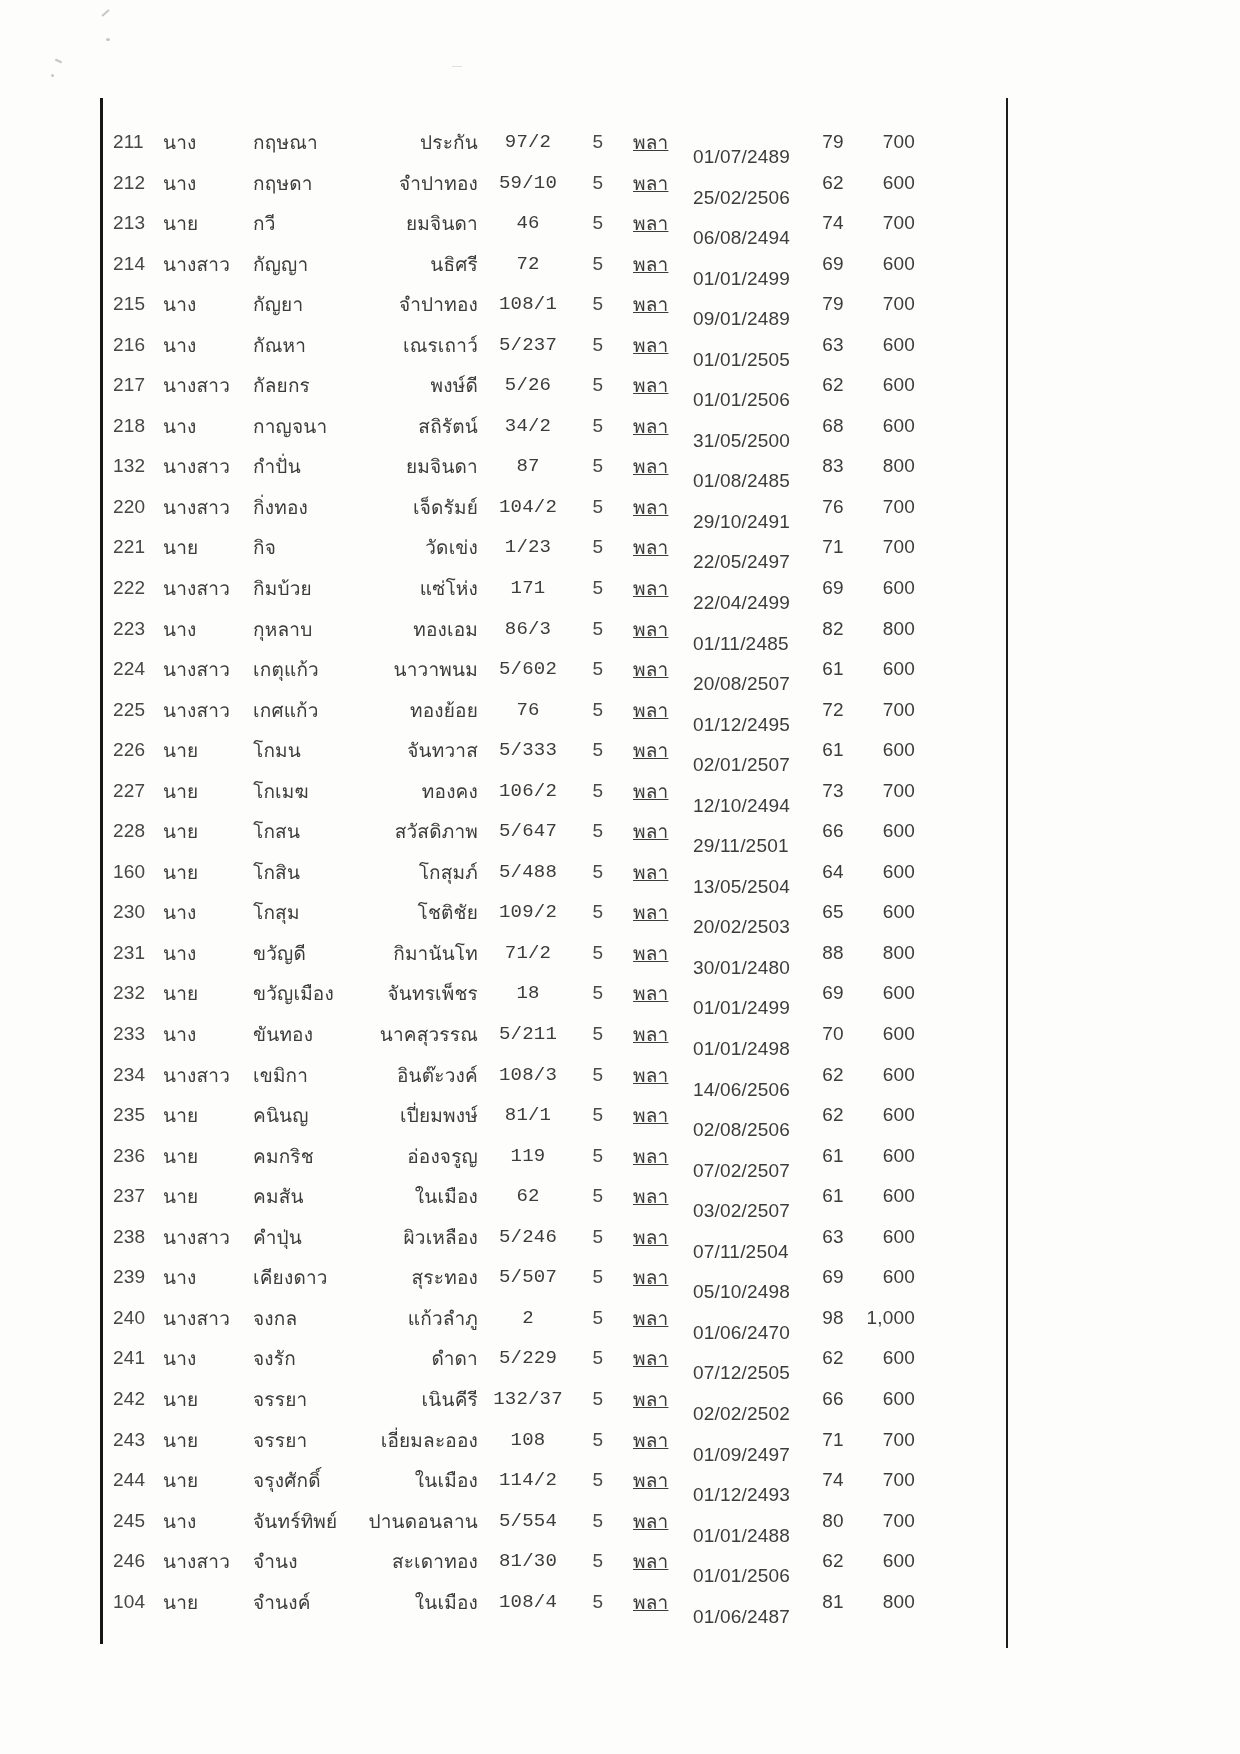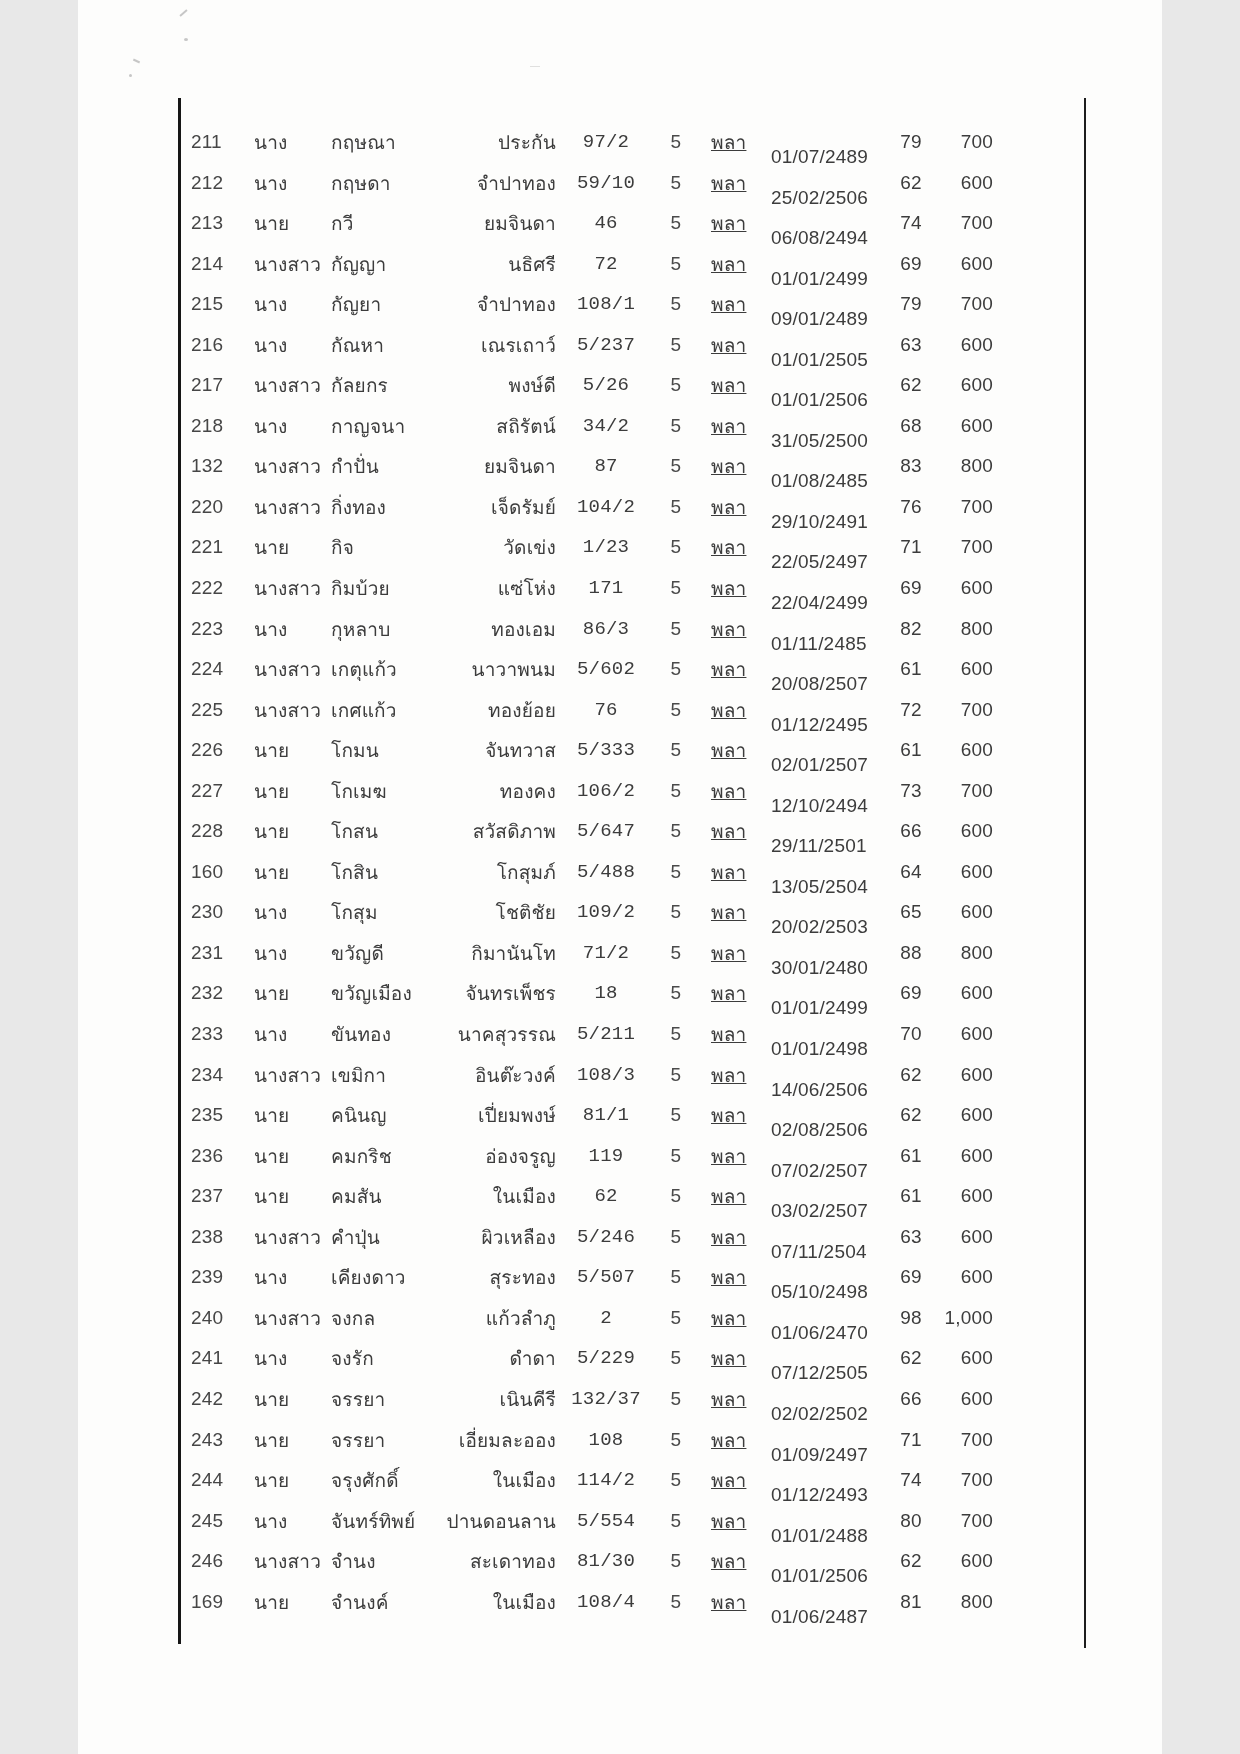--- a/index.html
+++ b/index.html
@@ -2,21 +2,21 @@
 <html lang="th"><head>
 <meta charset="utf-8">
 <style>
   html, body {
     margin: 0;
     padding: 0;
     background: #e8e8e8;
   }
   .page {
     position: relative;
-    width: 1084px;
+    width: 1240px;
     height: 1754px;
     margin: 0 auto;
     background: #fdfdfc;
     overflow: hidden;
     font-family: "Liberation Sans", "DejaVu Sans", sans-serif;
     color: #3c3c3c;
   }
   
   .rule-left {
     position: absolute;
@@ -56,21 +56,21 @@
     display: grid;
     grid-template-columns: 50px 90px 110px 115px 100px 40px 70px 115px 60px 52px;
     align-items: center;
     height: 40.55px;
     padding-left: 10px;
     font-size: 19px;
     letter-spacing: 0.2px;
   }
   .row > div { white-space: nowrap; overflow: visible; }
   .c-no      { text-align: left;  color: #464646; }
-  .c-title   { text-align: left; margin-left: 13px; }
+  .c-title   { text-align: left; }
   .c-first   { text-align: left; }
   .c-last    { text-align: right; }
   .c-house   { text-align: center; font-family: Liberation Mono, monospace; }
   .c-group   { text-align: center; color: #4a4a4a; }
   .c-unit    { text-align: left; padding-left: 15px; text-decoration: underline; }
   .c-date    { text-align: left; padding-left: 5px; font-variant-numeric: tabular-nums; margin-top: 30px; }
   .c-age     { text-align: center; }
   .c-amount  { text-align: right; }
 </style>
 </head>
@@ -515,21 +515,21 @@
     <div class="c-first">จำนง</div>
     <div class="c-last">สะเดาทอง</div>
     <div class="c-house">81/30</div>
     <div class="c-group">5</div>
     <div class="c-unit">พลา</div>
     <div class="c-date">01/01/2506</div>
     <div class="c-age">62</div>
     <div class="c-amount">600</div>
   </div>
         <div class="row">
-    <div class="c-no">169</div>
+    <div class="c-no">104</div>
     <div class="c-title">นาย</div>
     <div class="c-first">จำนงค์</div>
     <div class="c-last">ในเมือง</div>
     <div class="c-house">108/4</div>
     <div class="c-group">5</div>
     <div class="c-unit">พลา</div>
     <div class="c-date">01/06/2487</div>
     <div class="c-age">81</div>
     <div class="c-amount">800</div>
   </div>

